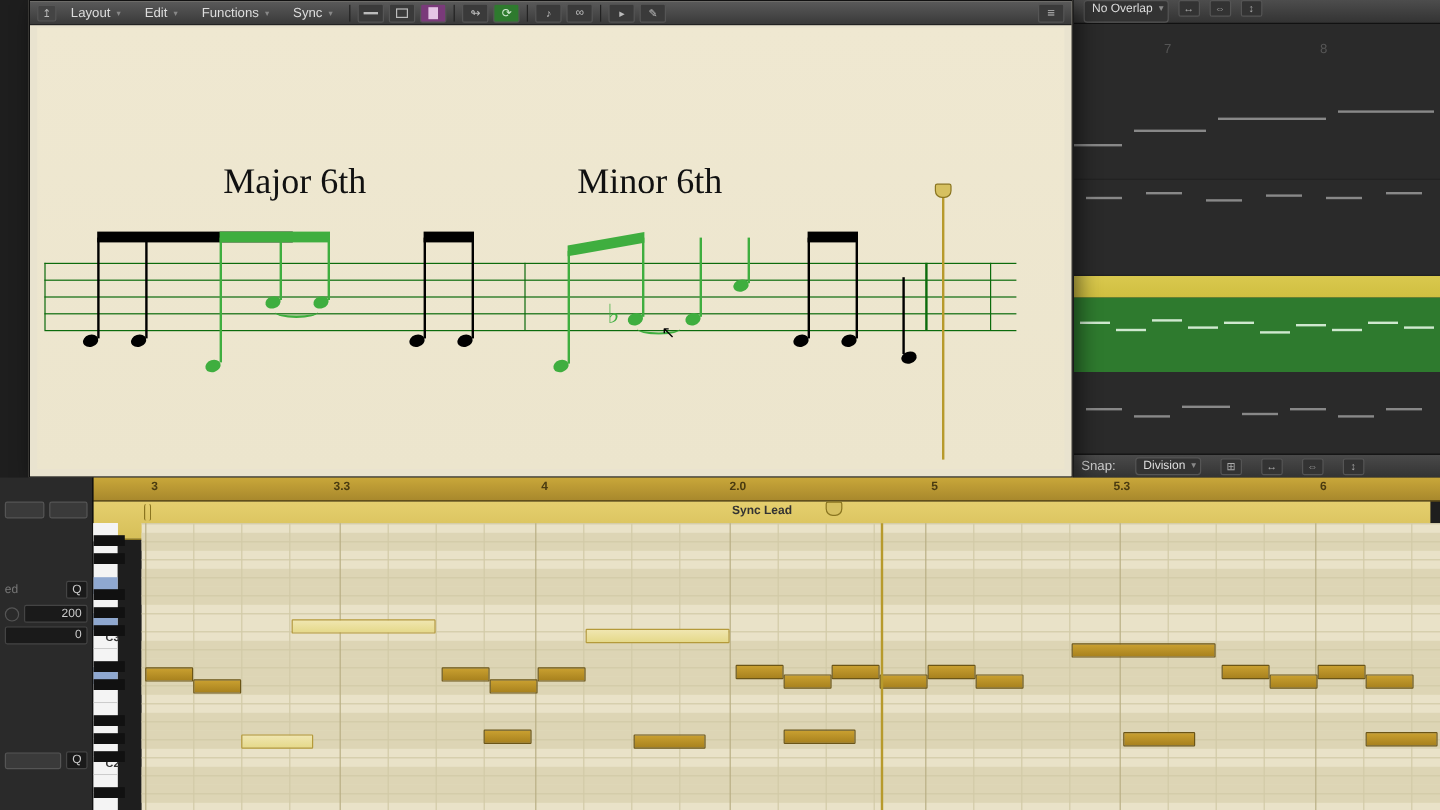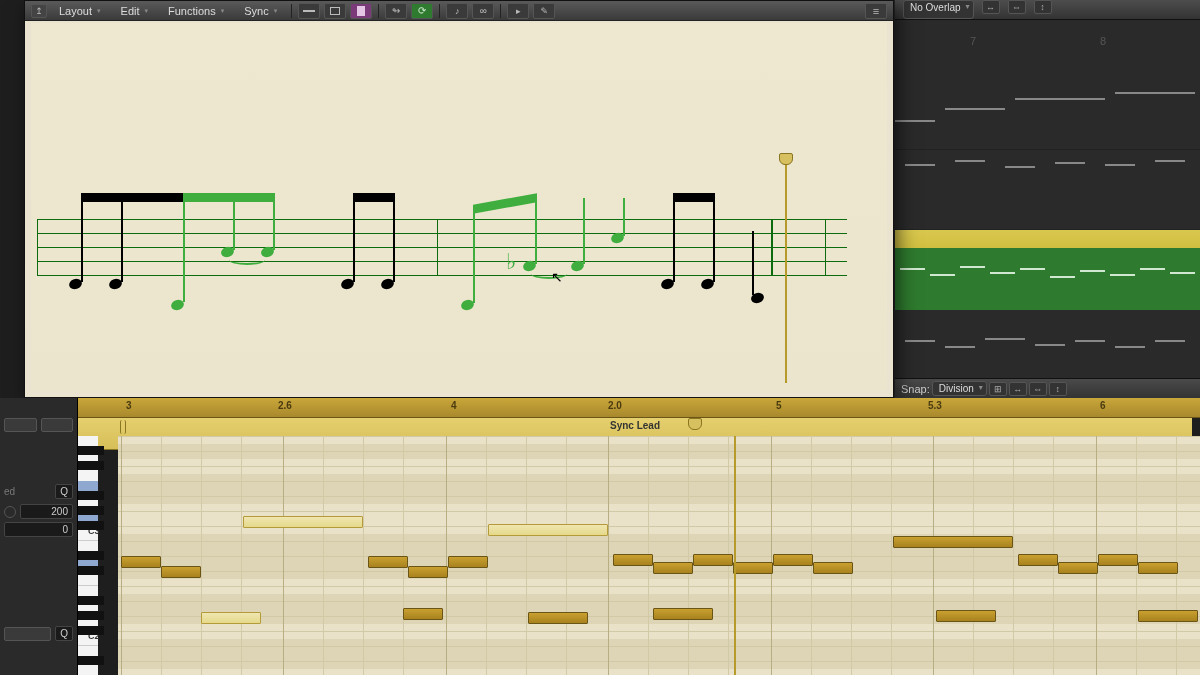--- a/index.html
+++ b/index.html
@@ -16,21 +16,21 @@
 .lanes{position:absolute;top:70px;left:895px;right:0;bottom:0}
 .lane{height:80px;border-bottom:1px solid #222;position:relative}
 .laneA{background:#2a2a2a}
 .laneG{background:linear-gradient(#d9c84e,#d0bf40);height:18px;border:none}
 .laneGr{background:#2e7a2e;height:62px;border:none;position:relative}
 .waveBits{position:absolute;inset:0}
 .wb{position:absolute;height:2px;background:#888}
 .wb2{position:absolute;height:2px;background:#cfe8cf}
 
 
-.snapRow{position:absolute;top:378px;left:895px;right:0;height:20px;background:linear-gradient(#4a4a4a,#333);border-top:1px solid #111;display:flex;align-items:center;padding:0 6px;gap:2px}
+.snapRow{position:absolute;top:378px;left:895px;right:0;height:20px;background:linear-gradient(#4a4a4a,#333);border-top:1px solid #111;display:flex;align-items:center;padding:0 6px;gap:16px}
 
 
 .scoreWin{position:absolute;left:24px;top:0;width:870px;height:398px;background:#e9e3cf;border:1px solid #111;box-shadow:4px 4px 18px rgba(0,0,0,.6)}
 .scoreBar{height:20px;background:linear-gradient(#5a5a5a,#3a3a3a);border-bottom:1px solid #222;display:flex;align-items:center;padding:0 6px;gap:4px}
 .menuItem{color:#ddd;font-size:11px;padding:2px 8px;display:flex;align-items:center;gap:3px}
 .menuItem:after{content:"▾";font-size:7px;color:#888;margin-left:2px}
 .navUp{width:16px;height:14px;background:#444;border:1px solid #555;border-radius:2px;display:flex;align-items:center;justify-content:center;color:#bbb;font-size:9px}
 .tbSep{width:1px;height:14px;background:#222;margin:0 2px}
 .tbBtn{width:22px;height:16px;background:#3a3a3a;border:1px solid #555;border-radius:2px;display:flex;align-items:center;justify-content:center}
 .tbBtn.sel{background:#7a3a7a}
@@ -198,20 +198,22 @@
     <div class="tbBtn">
         <span style="color:#bbb;font-size:9px">✎</span>
       </div>
     <div style="flex:1"></div>
     <div class="tbBtn">
         <span style="color:#bbb">≡</span>
       </div>
   </div>
 
   <div class="sheet">
+    <div class="title" style="left:155px">Major 6th</div>
+    <div class="title" style="left:450px">Minor 6th</div>
 
     <div class="staff">
       <div class="sl"></div>
         <div class="sl"></div>
         <div class="sl"></div>
         <div class="sl"></div>
         <div class="sl"></div>
     </div>
     <div class="barL" style="left:6px"></div>
     <div class="barL" style="left:406px"></div>
@@ -286,21 +288,21 @@
       <div class="numField" style="flex:1;text-align:right">0</div>
     </div>
     <div class="sideRow" style="top:228px">
       <div class="sideBtn" style="width:16px"></div>
       <div class="numField">Q</div>
     </div>
   </div>
 
   <div class="ruler3">
     <div class="rMark" style="left:48px">3</div>
-    <div class="rMark" style="left:200px">2.6</div>
+    <div class="rMark" style="left:200px">3.3</div>
     <div class="rMark" style="left:373px">4</div>
     <div class="rMark" style="left:530px">2.0</div>
     <div class="rMark" style="left:698px">5</div>
     <div class="rMark" style="left:850px">5.3</div>
     <div class="rMark" style="left:1022px">6</div>
   </div>
   <div class="regBar">
     <div class="regCap" style="left:42px"></div>
     <div class="regTxt">Sync Lead</div>
   </div>

